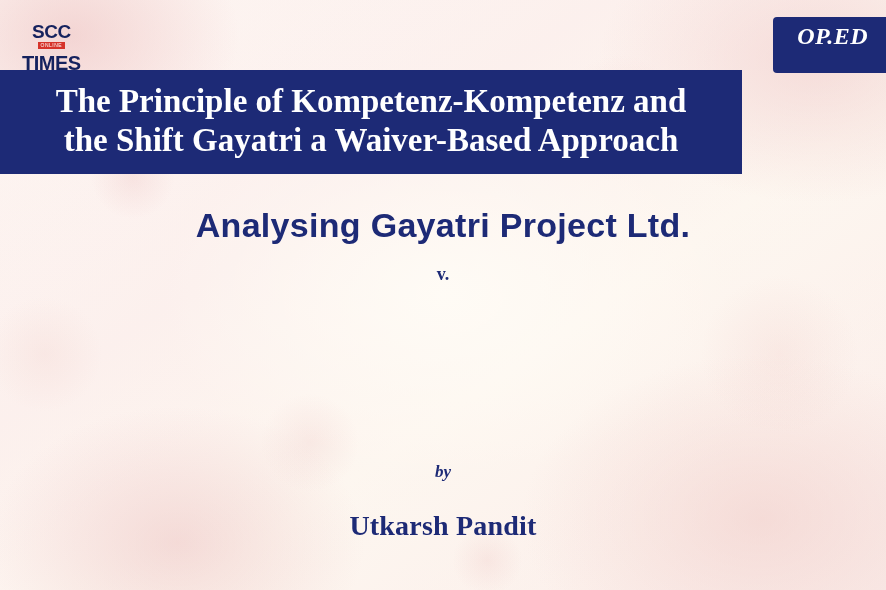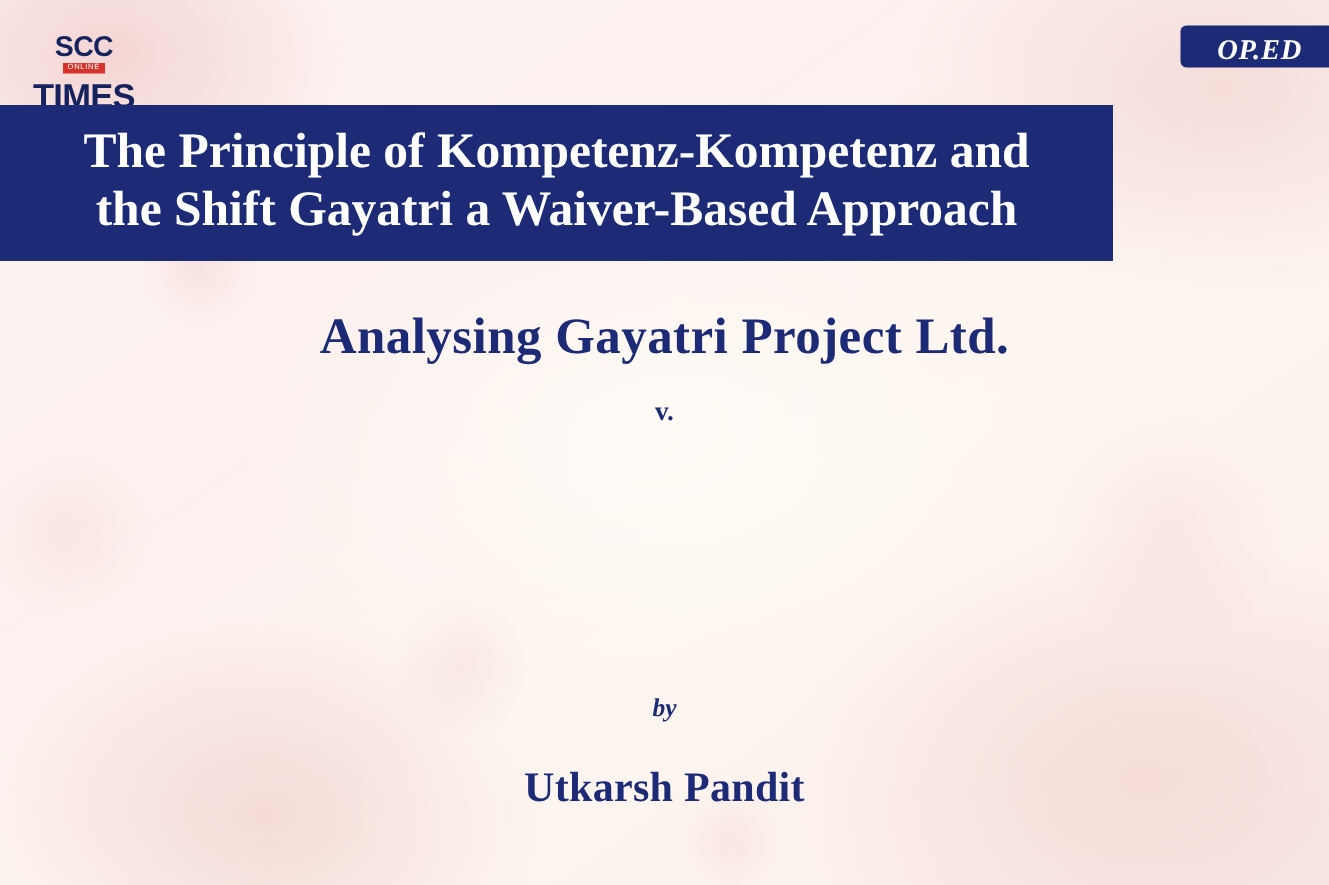--- a/index.html
+++ b/index.html
@@ -71,37 +71,37 @@
     font-size: 5px;
     letter-spacing: 0.5px;
     color: #ffffff;
     background: #d6332a;
     padding: 1px 3px;
     margin-top: 1px;
   }
   .brand-times {
     font-family: "Liberation Sans", sans-serif;
     font-weight: bold;
-    font-size: 23px;
+    font-size: 20px;
     letter-spacing: -0.5px;
     color: #15225e;
   }
 
   .oped-badge {
     position: absolute;
     top: 17px;
     right: 0;
     background: #1d2a76;
     color: #ffffff;
     font-family: "Liberation Serif", serif;
     font-style: italic;
     font-weight: bold;
-    font-size: 19px;
+    font-size: 24px;
     letter-spacing: 0.5px;
-    padding: 6px 18px 0 24px;
+    padding: 6px 18px 23px 24px;
     border-radius: 4px 0 0 4px;
   }
 
   
   .title-band {
     position: absolute;
     top: 70px;
     left: 0;
     width: 742px;
     background: #1d2a76;
@@ -122,21 +122,21 @@
   
   .case {
     position: absolute;
     top: 205px;
     left: 0;
     width: 886px;
     text-align: center;
     color: #1d2a76;
   }
   .case-party {
-    font-family: Liberation Serif, serif;
+    font-family: Liberation Sans, sans-serif;
     font-weight: bold;
     font-size: 34px;
     line-height: 1.2;
     letter-spacing: 0.3px;
   }
   .case-v {
     font-family: "Liberation Serif", serif;
     font-weight: bold;
     font-size: 18px;
     margin: 18px 0 16px 0;

